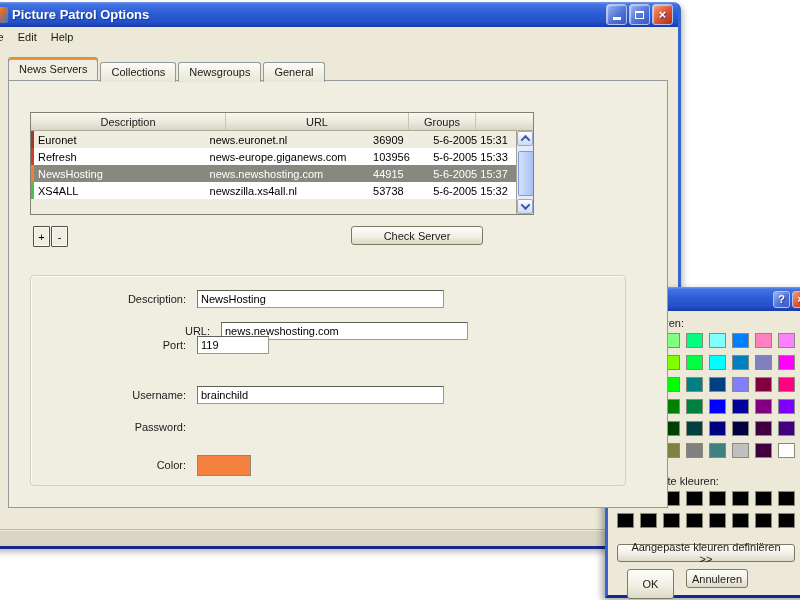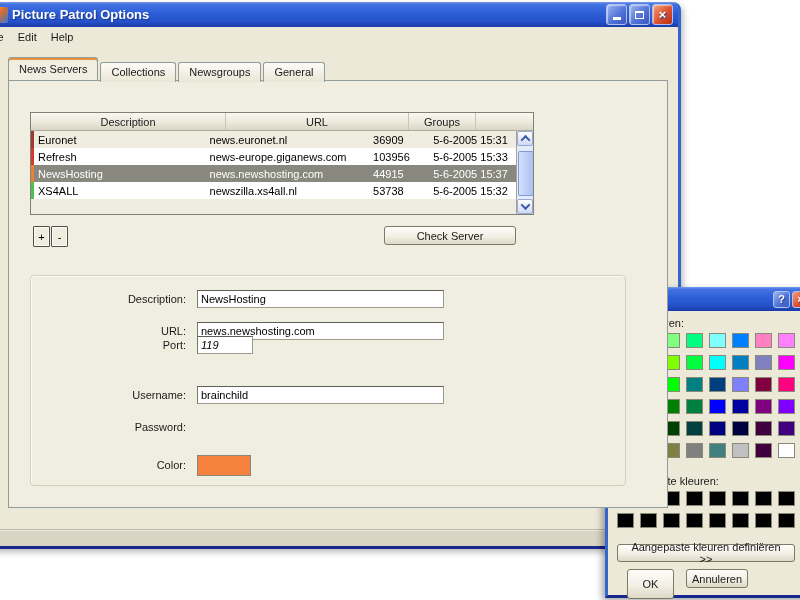--- a/index.html
+++ b/index.html
@@ -99,32 +99,32 @@
 
   
   .xp-btn { box-sizing:border-box; border:1px solid #7B7B63; border-radius:3px;
     background:linear-gradient(180deg,#FEFEFB 0%,#F2EFE4 55%,#DDD9C8 100%);
     font-size:11px; color:#1a1a1a; display:flex; align-items:center; justify-content:center; }
   .small-btn { position:absolute; width:17px; height:21px; box-sizing:border-box;
     border:1px solid #50504a; background:#EFEDE0; box-shadow:inset 0 0 0 1px #fbfaf4;
     display:flex; align-items:center; justify-content:center; font-size:11px; border-radius:1px; }
   #btn-add { left:24px; top:145px; }
   #btn-remove { left:42px; top:145px; }
-  #btn-check { position:absolute; left:342px; top:145px; width:132px; height:19px;margin-left:33px; }
+  #btn-check { position:absolute; left:342px; top:145px; width:132px; height:19px; }
   #btn-refresh { position:absolute; left:485px; top:145px; width:136px; height:19px; }
 
   
   .groupbox { position:absolute; left:21px; top:194px; width:596px; height:211px; box-sizing:border-box;
     border:1px solid #D4D0BD; border-radius:4px; box-shadow:inset 1px 1px 0 rgba(255,255,255,.75); }
   .frow { position:absolute; left:0; height:18px; display:flex; align-items:center; }
   .flabel { width:155px; text-align:right; margin-right:11px; font-size:11px; color:#1a1a1a; }
   .tfield { width:247px; height:18px; box-sizing:border-box; background:#fff;
     border:1px solid #9C9A8C; border-top-color:#5F5F55; border-left-color:#75756B;
     font-size:11px; padding:0 3px; display:flex; align-items:center; overflow:hidden; white-space:nowrap; }
-  .tfield.small { width:56px;font-style:italic; }
+  .tfield.small { width:72px; }
   .pw-text { font-size:8px; letter-spacing:1px; align-self:flex-start; margin-top:2px; }
   .color-swatch { width:54px; height:21px; box-sizing:border-box; border:1px solid #8A8878; }
 
   .statusbar { margin-top:auto; height:16px; flex:0 0 16px; background:#D9D5C4;
     border-top:1px solid #BDB9A8; box-shadow:inset 0 1px 0 #ECE9DA; }
 
   
   #color-dialog {
     left:605px; top:287px; width:212px; height:311px;
     background:#ECE9D8;
@@ -237,21 +237,21 @@
 
     <button class="small-btn" id="btn-add">+</button>
     <button class="small-btn" id="btn-remove">-</button>
     <button class="xp-btn" id="btn-check">Check Server</button>
 
     <div class="groupbox">
       <div class="frow" style="top:14px;">
         <span class="flabel">Description:</span>
         <span class="tfield">NewsHosting</span>
       </div>
-      <div class="frow" style="top:46px;">
+      <div class="frow" style="top:46px;padding-left:24px;">
         <span class="flabel">URL:</span>
         <span class="tfield">news.newshosting.com</span>
       </div>
       <div class="frow" style="top:60px;">
         <span class="flabel">Port:</span>
         <span class="tfield small">119</span>
       </div>
       <div class="frow" style="top:110px;">
         <span class="flabel">Username:</span>
         <span class="tfield">brainchild</span>

